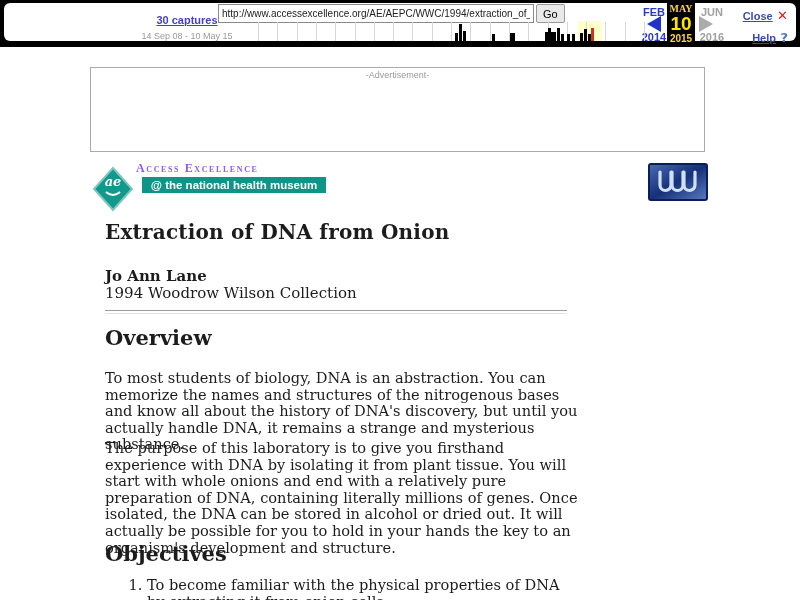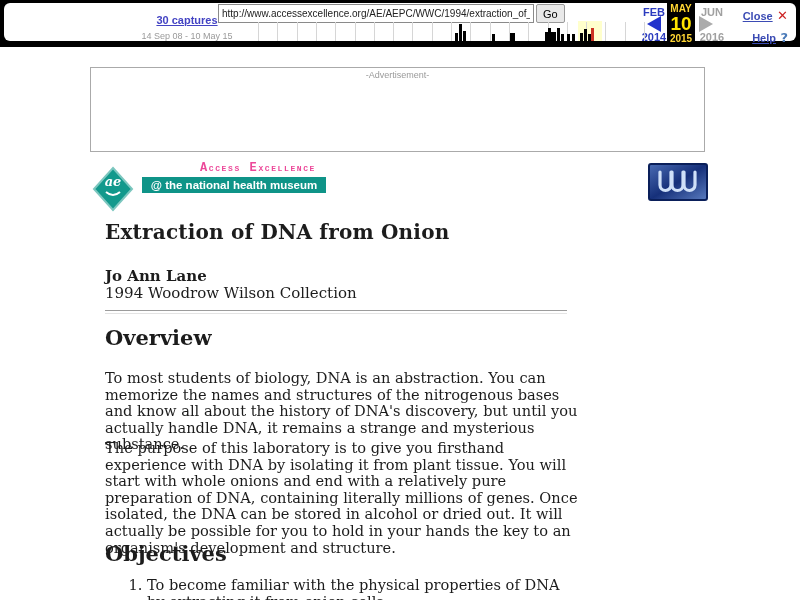--- a/index.html
+++ b/index.html
@@ -23,43 +23,43 @@
   .wb-go{position:absolute;left:536px;top:4px;height:19px;font-family:"Liberation Sans",sans-serif;
          font-size:11px;background:#e9e9e9;border:1px solid #999;border-radius:2px;padding:0 6px;cursor:pointer;}
   .tick{position:absolute;top:22px;height:19px;width:1px;background:#d6d6d6;}
   .hl-region{position:absolute;left:578px;top:21px;width:24px;height:20px;background:#ffffcc;}
   .cap-bar{position:absolute;background:#000;}
   .mon{position:absolute;width:28px;text-align:center;font-size:11px;font-weight:bold;font-family:"Liberation Sans",sans-serif;}
   .mon.blue{color:#2b3bbf;cursor:pointer;} .mon.gray{color:#a0a0a0;}
   .wb-blackcol{position:absolute;left:667px;top:0;width:28px;height:47px;background:#000;z-index:3;
                display:flex;flex-direction:column;align-items:center;justify-content:center;
                font-family:"Liberation Sans",sans-serif;}
-  .wb-blackcol .m{color:#ffd633;font-size:10px;font-weight:bold;line-height:11px;}
+  .wb-blackcol .m{color:#ffd633;font-size:10px;font-weight:bold;line-height:11px;font-family:Liberation Serif, serif;}
   .wb-blackcol .d{color:#ffe400;font-size:19px;font-weight:bold;line-height:19px;}
   .wb-blackcol .y{color:#ffd633;font-size:10px;font-weight:bold;line-height:11px;}
   .arr-left{position:absolute;left:647px;top:16px;width:0;height:0;cursor:pointer;
             border-top:8px solid transparent;border-bottom:8px solid transparent;border-right:14px solid #2233cc;}
   .arr-right{position:absolute;left:699px;top:16px;width:0;height:0;
              border-top:8px solid transparent;border-bottom:8px solid transparent;border-left:14px solid #ababab;}
   .wb-close{position:absolute;left:736px;top:6px;width:52px;text-align:right;white-space:nowrap;}
   .wb-close a,.wb-help a{color:#3b4bb4;font-size:11px;font-weight:bold;text-decoration:underline;
             font-family:"Liberation Sans",sans-serif;cursor:pointer;}
   .x-red{color:#cc2222;font-weight:bold;font-size:13px;font-family:"DejaVu Sans",sans-serif;}
   .wb-help{position:absolute;left:736px;top:28px;width:52px;text-align:right;white-space:nowrap;}
   .q-blue{color:#4a7ab8;font-weight:bold;font-size:13px;font-family:"DejaVu Sans",sans-serif;}
 
   
   .ad-box{position:absolute;left:90px;top:67px;width:613px;height:83px;border:1px solid #aaa;background:#fff;}
   .ad-label{font-family:"Liberation Sans",sans-serif;font-size:9px;color:#9a9a9a;text-align:center;margin-top:2px;}
 
   
   .ae-logo{position:absolute;left:94px;top:161px;width:225px;height:58px;cursor:pointer;}
   .ae-diamond{position:absolute;left:-2px;top:5px;}
-  .ae-title{position:absolute;left:42px;top:0px;width:180px;text-align:right;color:#ec4899;
-            font-family:Liberation Mono, monospace;font-weight:bold;font-size:12px;
+  .ae-title{position:absolute;left:42px;top:0px;width:180px;text-align:left;color:#8b5cf6;
+            font-family:Liberation Serif, serif;font-weight:bold;font-size:12px;
             font-variant:small-caps;letter-spacing:1.6px;white-space:nowrap;}
   .ae-bar{position:absolute;left:48px;top:16px;width:184px;height:16px;background:#0f9488;
           color:#fff;font-family:"Liberation Sans",sans-serif;font-weight:bold;font-size:11.5px;
           text-align:center;line-height:16px;white-space:nowrap;}
   .ae-activities{position:absolute;left:46px;top:33px;font-family:"Liberation Sans",sans-serif;
           font-weight:bold;font-size:17px;font-variant:small-caps;letter-spacing:1px;color:#ddd083;
           -webkit-text-stroke:1px #a3934a;white-space:nowrap;}
 
   
   .ww-logo{position:absolute;left:648px;top:163px;cursor:pointer;}

